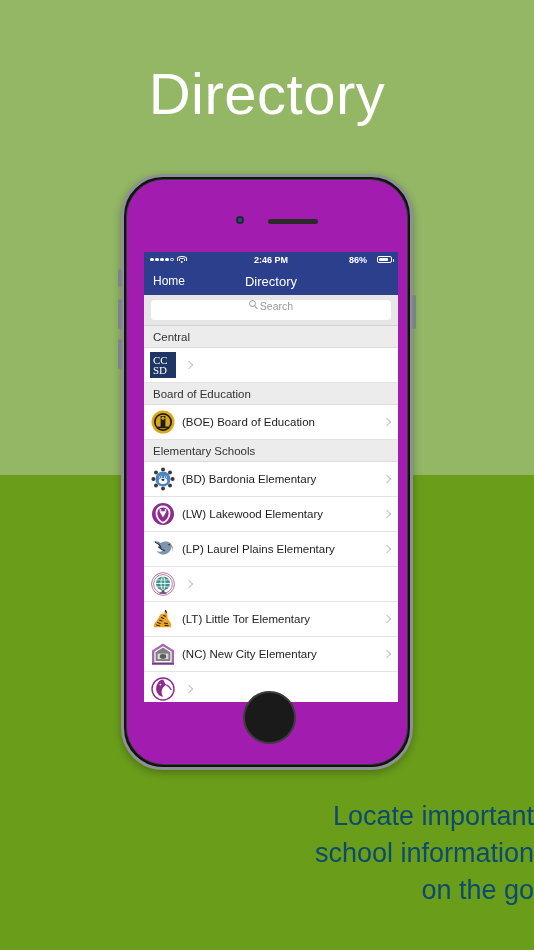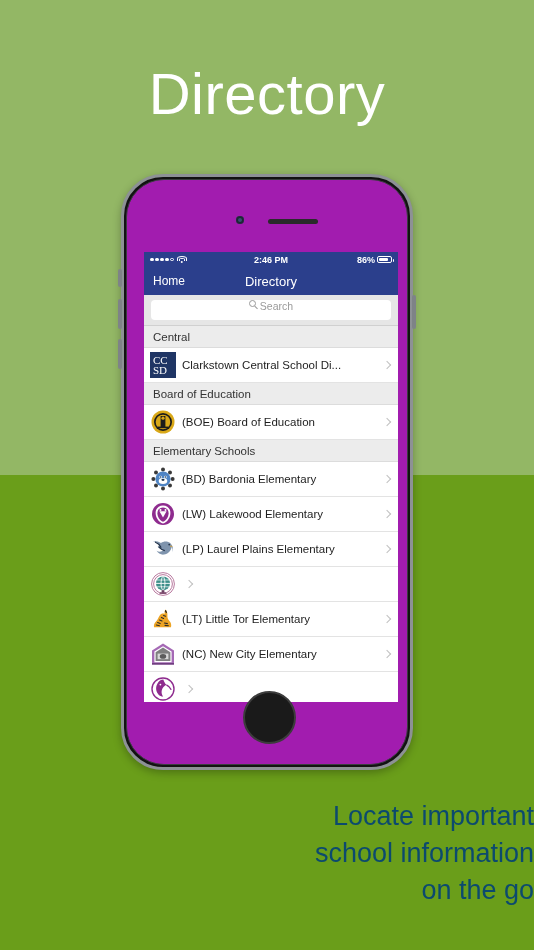--- a/index.html
+++ b/index.html
@@ -119,21 +119,21 @@
   .wifi b:nth-child(1){ width:10px; height:5px; top:0; }
   .wifi b:nth-child(2){ width:6px; height:3px; top:2px; }
   .wifi b:nth-child(3){
     width:2.5px; height:2.5px; top:5px; border-radius:50%;
     background:#fff; border:none;
   }
   .sb-time {
     position:absolute; left:0; right:0; text-align:center;
     font-size:9px; font-weight:bold;
   }
-  .sb-right { display:flex; align-items:center; gap:2px; z-index:2; }
+  .sb-right { display:flex; align-items:center; gap:10px; z-index:2; }
   .battery {
     width:15px; height:7.5px; border:1px solid #fff; border-radius:2px;
     position:relative; padding:1px;
   }
   .battery:after {
     content:""; position:absolute; right:-3px; top:2px;
     width:1.5px; height:3.5px; background:#fff; border-radius:0 1px 1px 0;
   }
   .battery span { display:block; height:100%; background:#fff; border-radius:1px; }
 
@@ -256,21 +256,20 @@
 
         <div class="sec-head">Central</div>
         <div class="row">
           <div class="row-ico">
             <svg width="26" height="26" viewBox="0 0 26 26">
               <rect width="26" height="26" fill="#1f3564"></rect>
               <text x="3" y="12" font-family="Liberation Serif, serif" font-size="11" fill="#ffffff">CC</text>
               <text x="3" y="22" font-family="Liberation Serif, serif" font-size="11" fill="#ffffff">SD</text>
             </svg>
           </div>
-          <div class="row-label">Clarkstown Central School Di...</div>
           <div class="chev"></div>
         </div>
 
         <div class="sec-head">Board of Education</div>
         <div class="row">
           <div class="row-ico">
             <svg width="24" height="24" viewBox="0 0 24 24">
               <circle cx="12" cy="12" r="11.5" fill="#d9a818"></circle>
               <circle cx="12" cy="12" r="9" fill="#1b1b1b"></circle>
               <circle cx="12" cy="12" r="7.3" fill="#d9a818"></circle>

